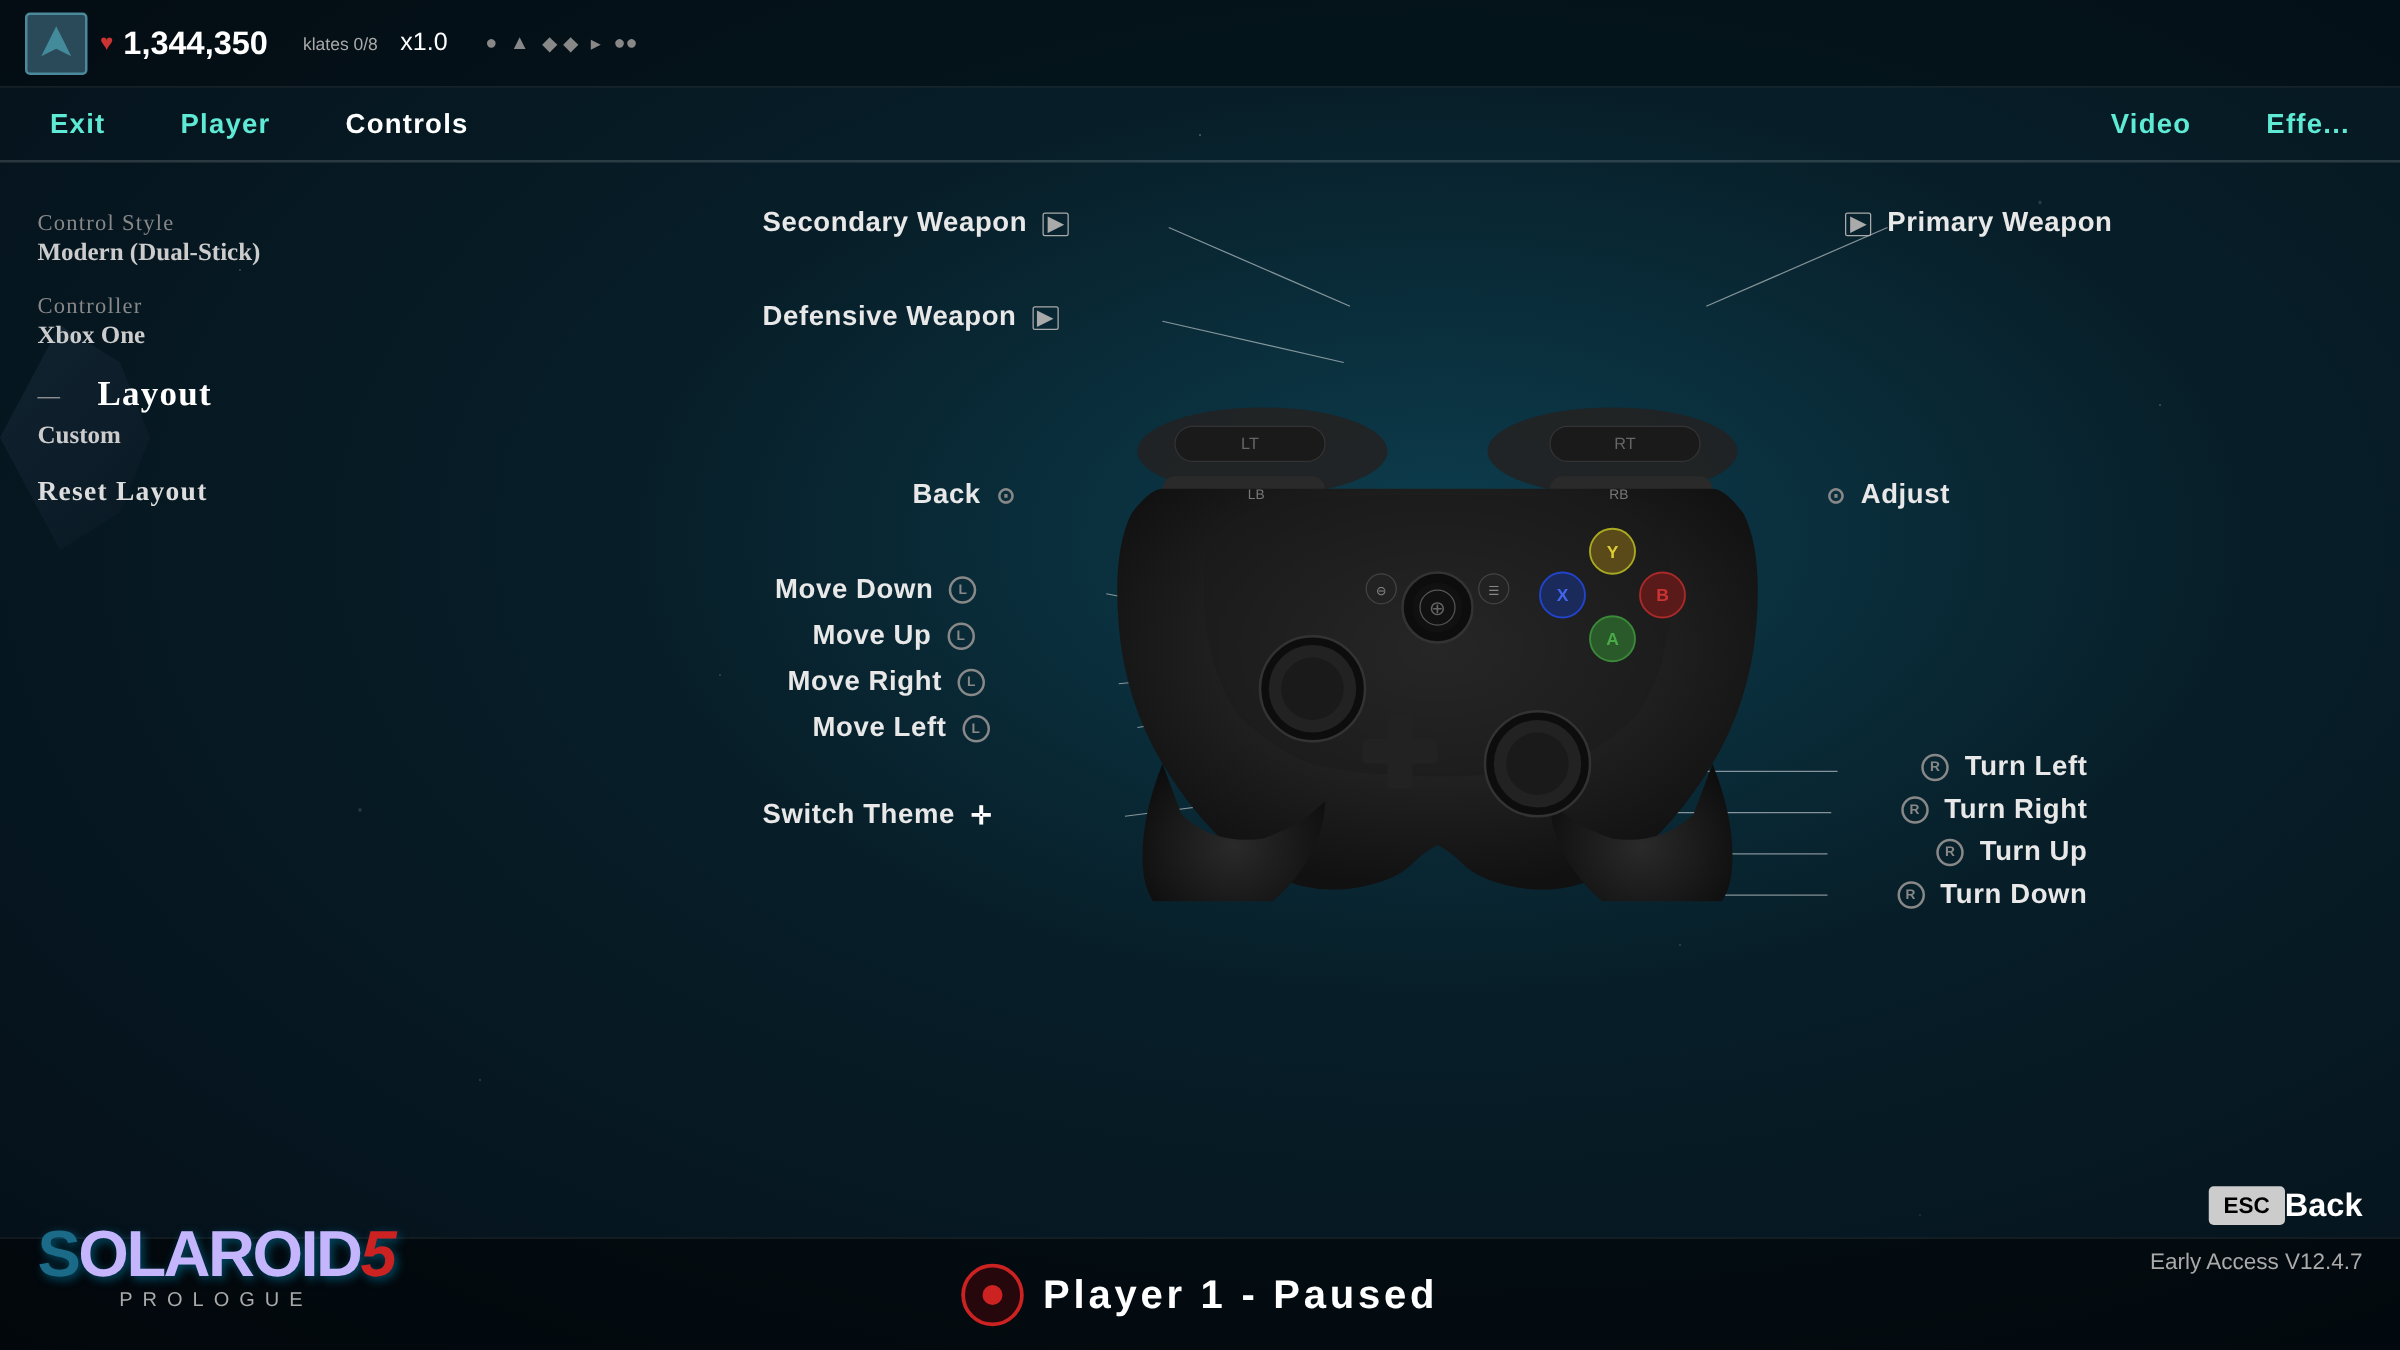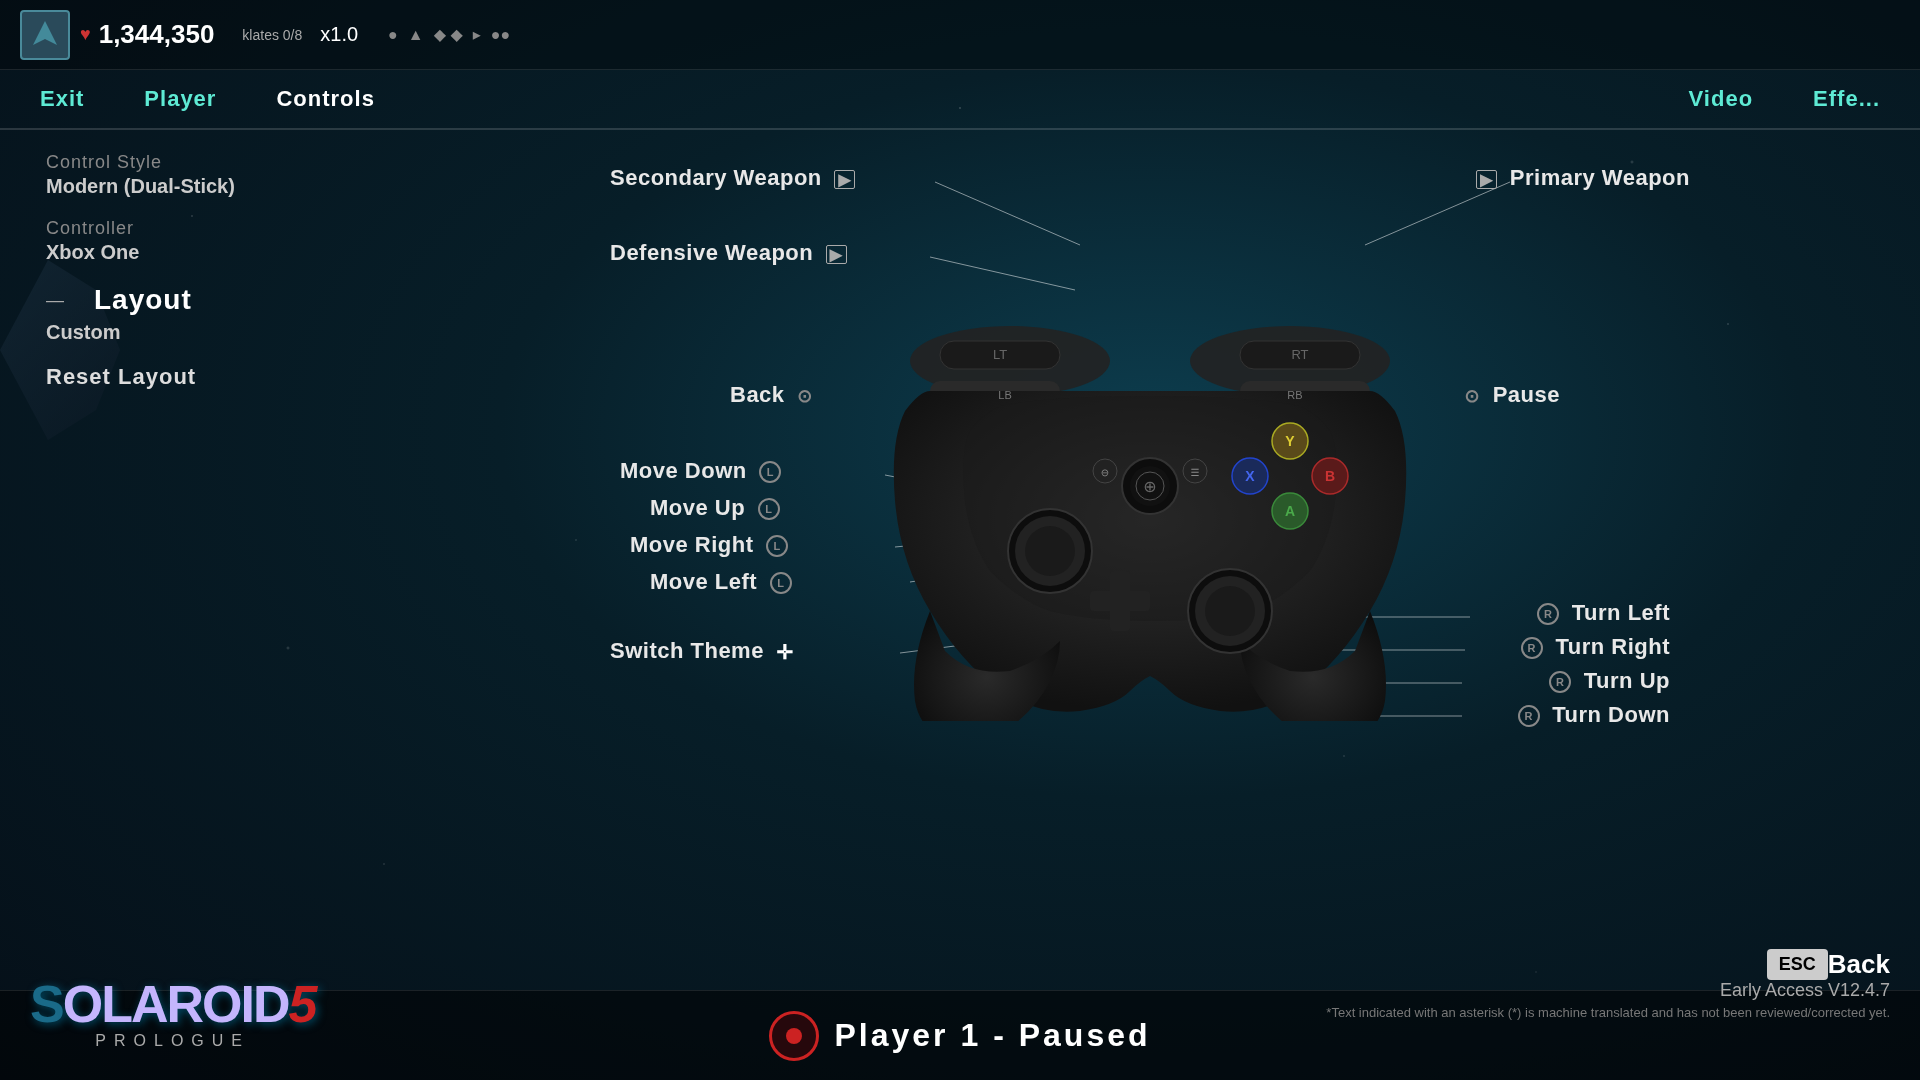--- a/index.html
+++ b/index.html
@@ -123,24 +123,25 @@
       gap: 0;
     }
     .nav-tab-right .nav-tab {
       font-size: 22px;
     }
 
     
     .sidebar {
       position: absolute;
       top: 130px;
-      left: 16px;
+      left: 0;
       width: 380px;
-      padding: 22px 30px;
+      padding: 38px 30px;
       z-index: 10;
+      font-family: Liberation Serif, serif;
     }
     .sidebar-section {
       margin-bottom: 20px;
     }
     .sidebar-label {
       font-size: 18px;
       color: #888888;
       margin-bottom: 2px;
       letter-spacing: 1px;
     }
@@ -560,21 +561,21 @@
       <span style="margin-left:6px; color:#fff; font-size:20px; vertical-align:middle; font-weight:bold;">✛</span>
     </div>
 
     <div class="label label-right" style="position:absolute; top:15px; right:10px;">
       <span style="margin-right:6px; font-size:16px; color:#aaa; vertical-align:middle; border:1px solid #aaa; border-radius:2px; padding:0 3px;">▶</span>
       <span>Primary Weapon</span>
     </div>
 
     <div class="label label-right" style="position:absolute; top:232px; right:140px;">
       <span style="margin-right:6px; color:#888; font-size:18px; vertical-align:middle;">⊙</span>
-      <span>Pause</span>
+      <span>Adjust</span>
     </div>
 
     <div class="label label-right" style="position:absolute; top:450px; right:30px;">
       <span style="margin-right:6px; width:22px; height:22px; border-radius:50%; border:2px solid #888; display:inline-flex; align-items:center; justify-content:center; font-size:11px; color:#888; vertical-align:middle;">R</span>
       <span>Turn Left</span>
     </div>
 
     <div class="label label-right" style="position:absolute; top:484px; right:30px;">
       <span style="margin-right:6px; width:22px; height:22px; border-radius:50%; border:2px solid #888; display:inline-flex; align-items:center; justify-content:center; font-size:11px; color:#888; vertical-align:middle;">R</span>
       <span>Turn Right</span>
@@ -598,21 +599,20 @@
   <span class="player-paused-text">Player 1 - Paused</span>
 </div>
 
 <div class="esc-back">
   <span class="esc-key">ESC</span>
   <span class="esc-label">Back</span>
 </div>
 
 <div class="version-info">
   <div class="version-main">Early Access V12.4.7</div>
-  <div class="version-note">*Text indicated with an asterisk (*) is machine translated and has not been reviewed/corrected yet.</div>
 </div>
 
 <div class="game-logo">
   <div class="logo-text">
     <span style="color:#1a6a88;">S</span><span style="color:#c4b5fd;">OLAROID</span><span style="color:#cc2222; font-style:italic;">5</span>
   </div>
   <div class="logo-sub">PROLOGUE</div>
 </div>
 
 </body></html>

